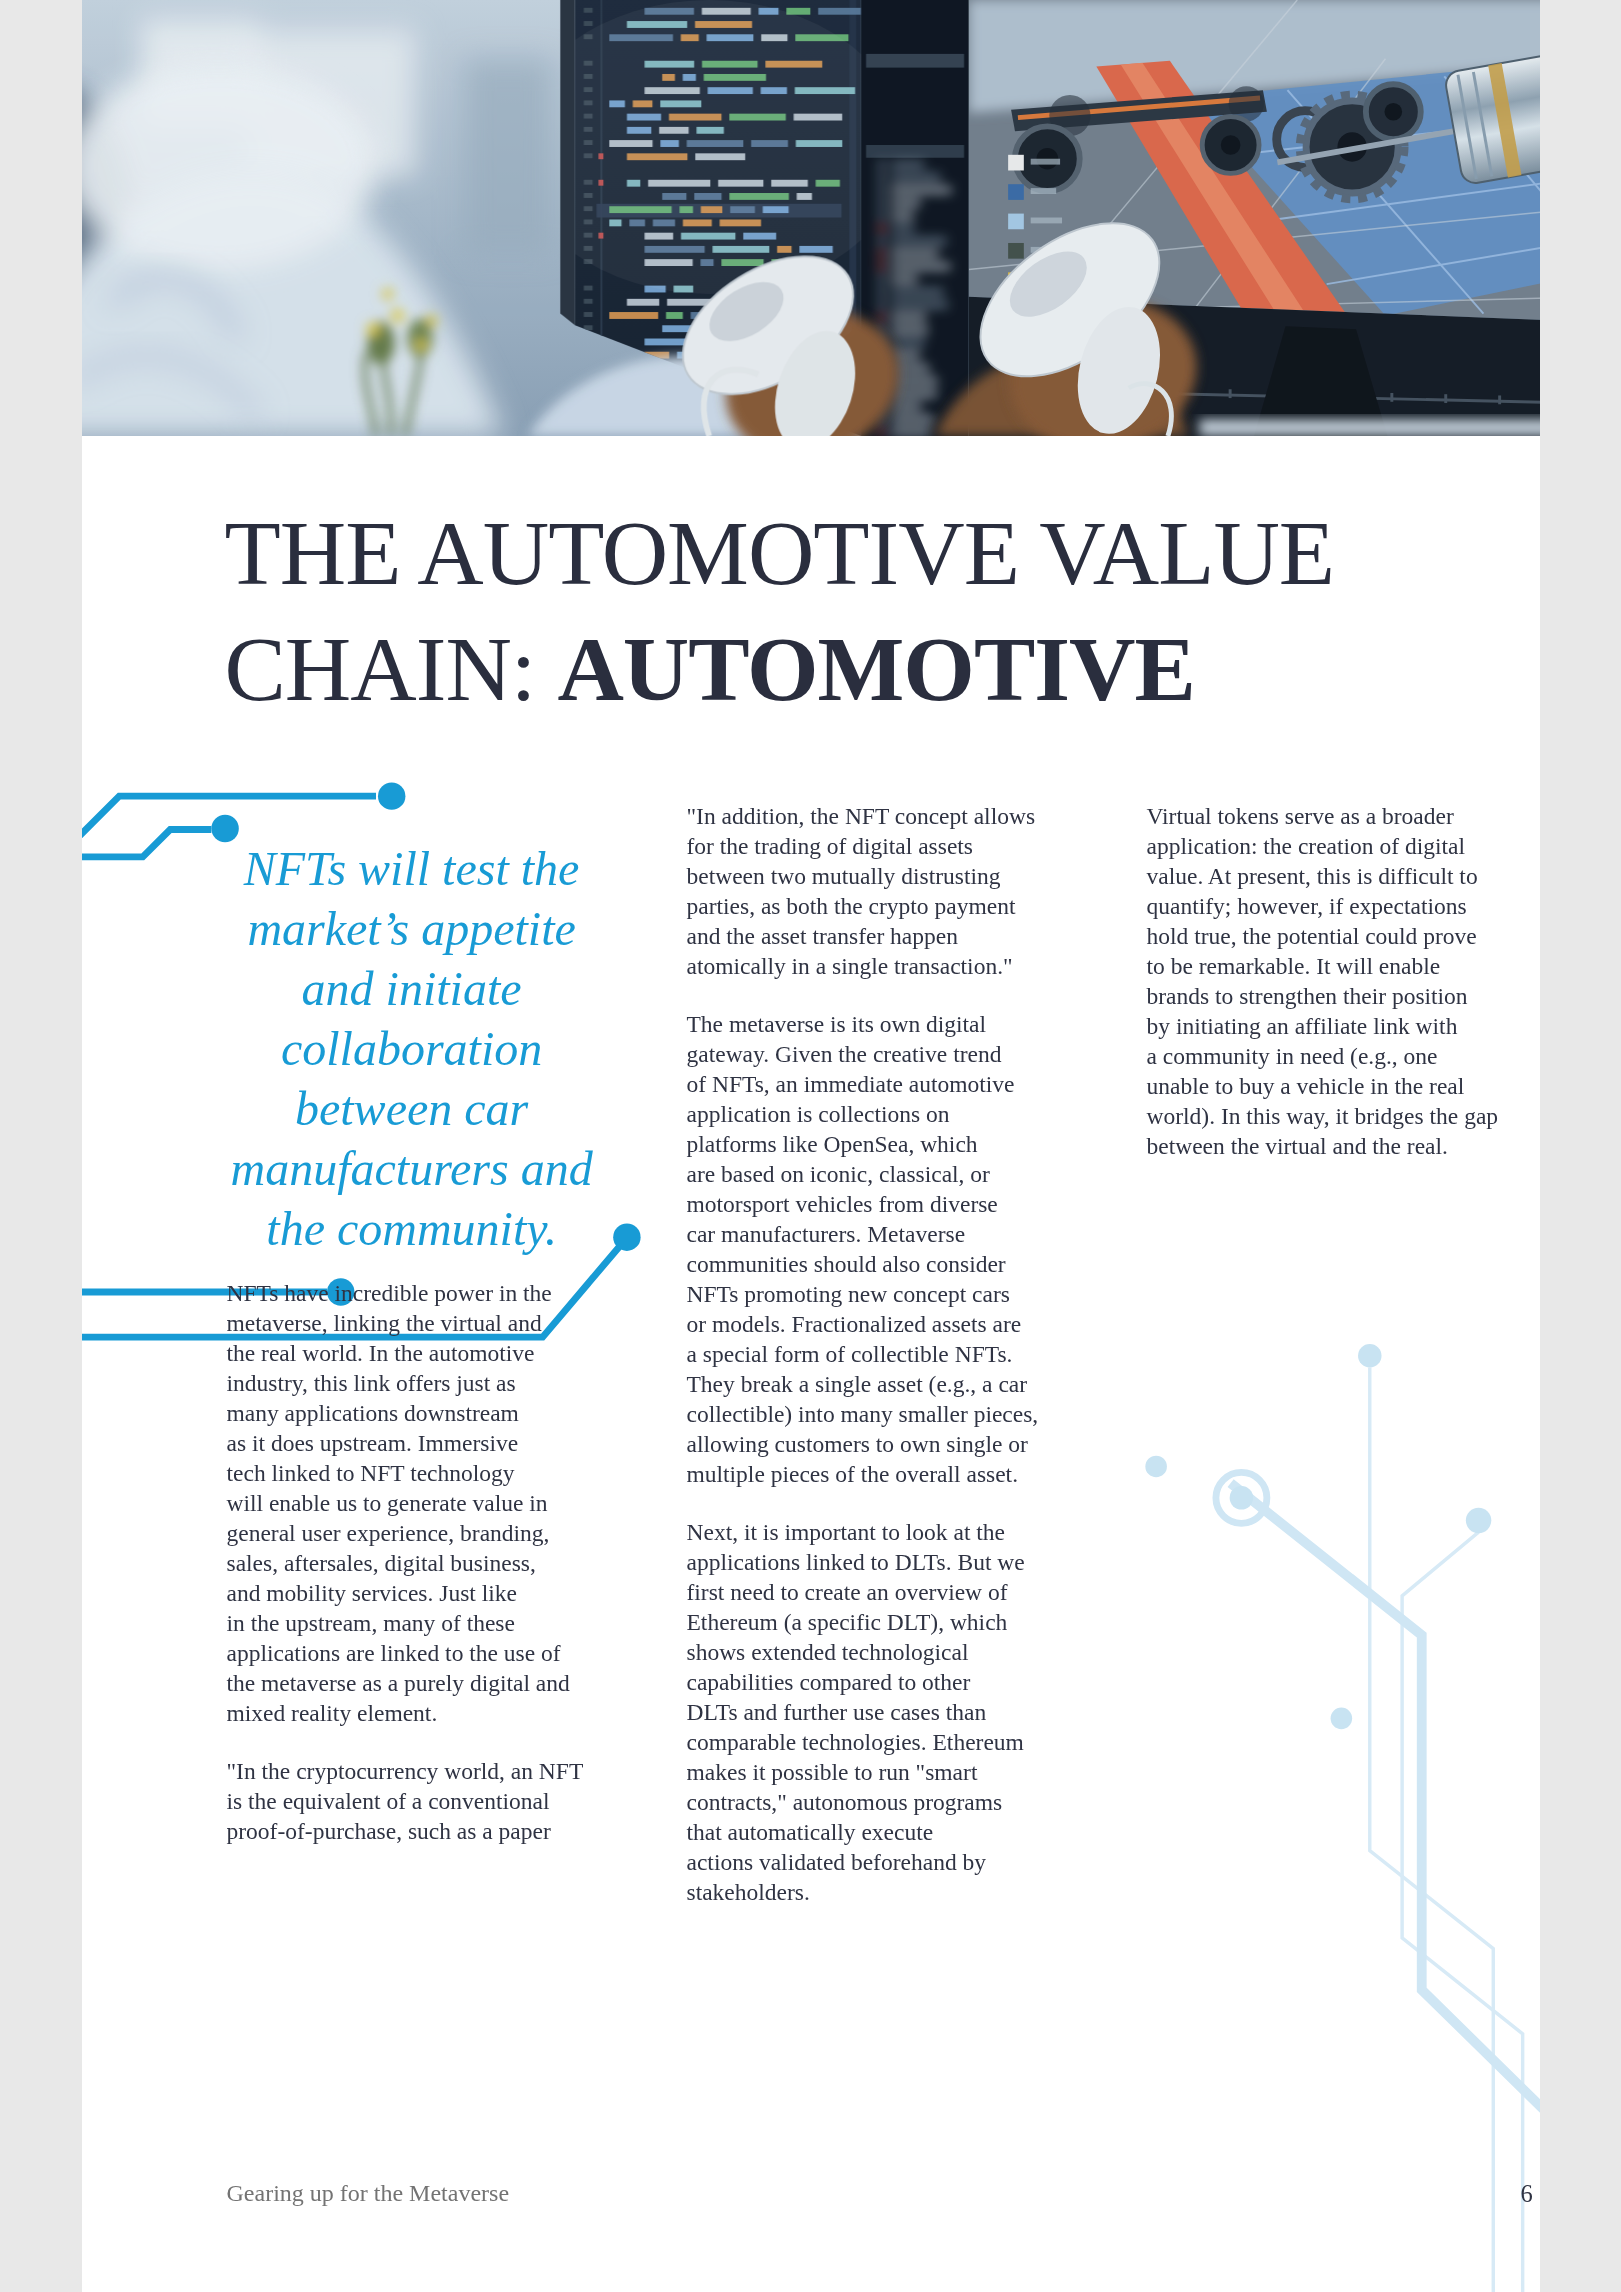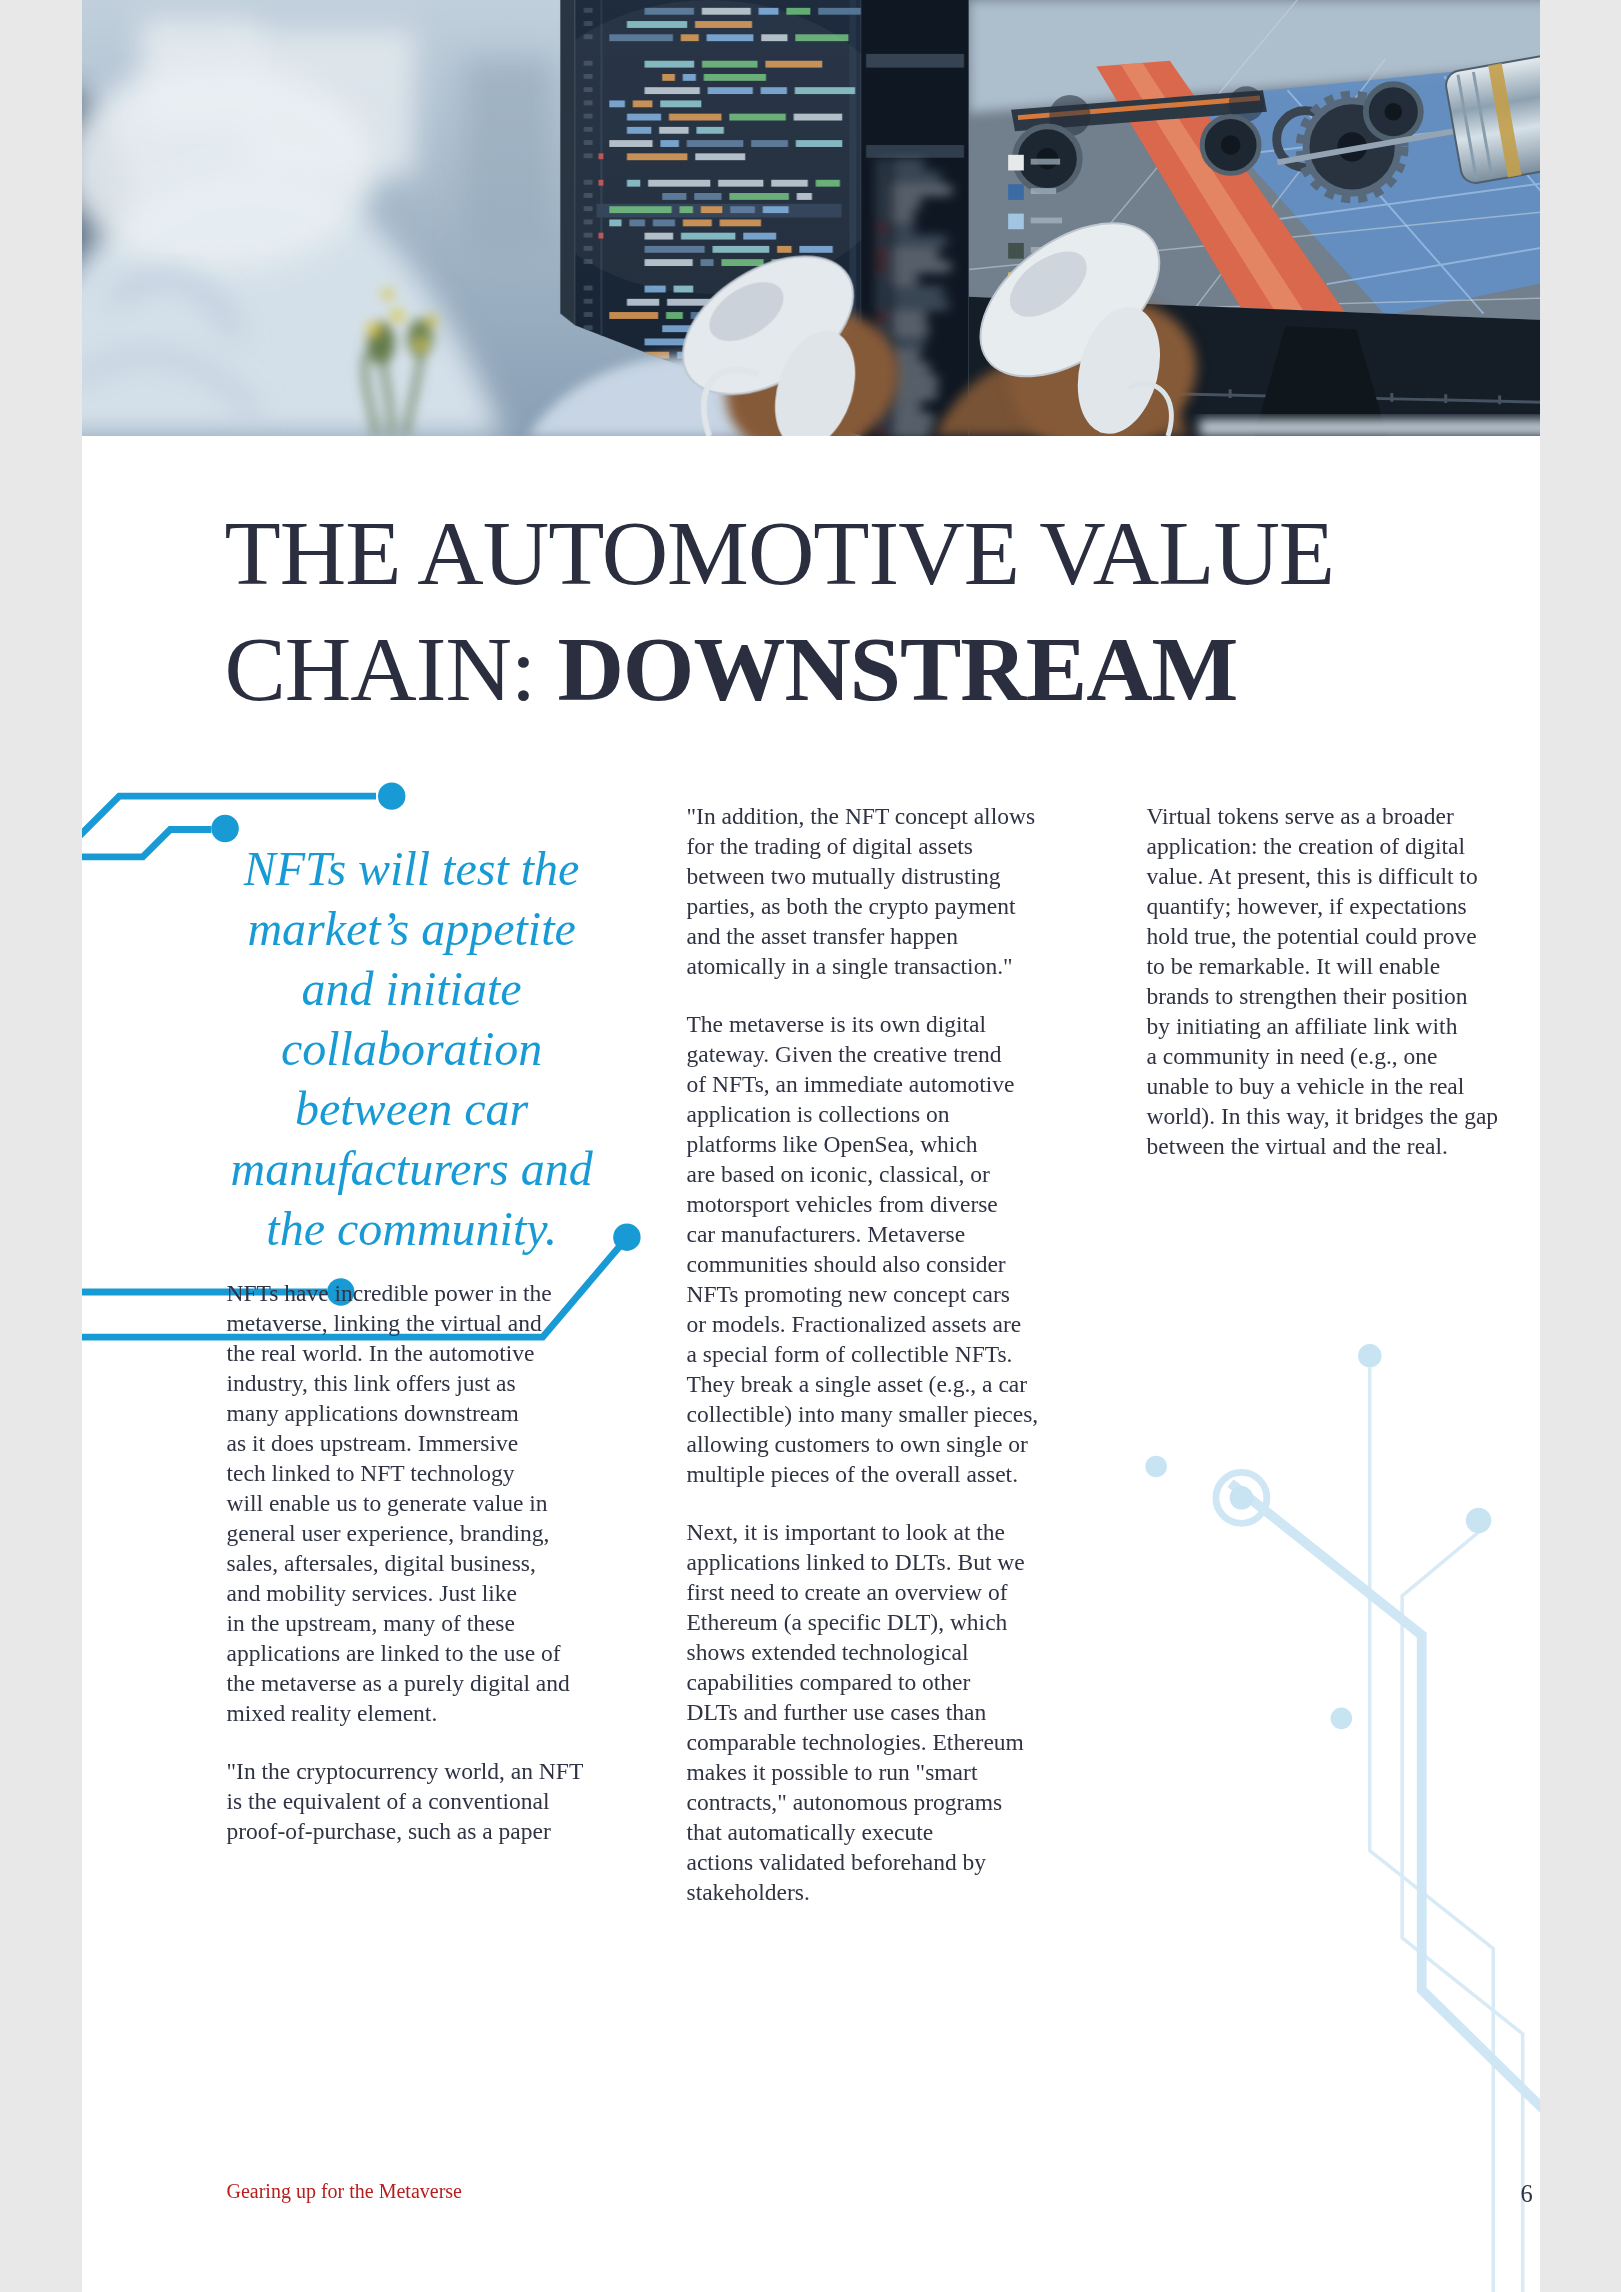--- a/index.html
+++ b/index.html
@@ -11,21 +11,21 @@
          font-size:92px;line-height:116px;font-weight:400;color:#2a2e3e;letter-spacing:-1px;white-space:pre;}
   .title .bold{font-weight:700;}
   .quote{position:absolute;left:149px;top:839px;z-index:3;
          font-size:48px;line-height:60px;font-style:italic;font-weight:400;
          color:#189bd5;white-space:pre;text-align:center;}
   .col{position:absolute;z-index:3;font-size:23.5px;line-height:30px;color:#2f3343;}
   .col p{margin:0 0 28px 0;white-space:pre;}
   #col1{left:145px;top:1278px;}
   #col2{left:605px;top:801px;}
   #col3{left:1065px;top:801px;}
-  .footer-title{position:absolute;left:145px;top:2180px;z-index:3;font-size:20px;color:#b91c1c;}
+  .footer-title{position:absolute;left:145px;top:2180px;z-index:3;font-size:24px;color:#737373;}
   .page-number{position:absolute;left:1439px;top:2180px;z-index:3;font-size:24.5px;color:#2f3343;}
 </style>
 </head>
 <body>
 
 <div class="page">
 
   <svg class="photo" viewBox="0 0 1654 445" preserveAspectRatio="none" aria-label="engineer-with-vr-controllers-before-code-and-3d-car-model-monitors">
     <defs>
       <linearGradient id="bgGrad" x1="0" y1="0" x2="0" y2="1">
@@ -539,21 +539,21 @@
         <circle cx="1314" cy="1383" r="12"></circle>
         <circle cx="1096" cy="1496" r="11"></circle>
         <circle cx="1425" cy="1551" r="13"></circle>
         <circle cx="1513" cy="1699" r="14"></circle>
         <circle cx="1285" cy="1753" r="11"></circle>
         <circle cx="1587" cy="2245" r="14"></circle>
       </g>
     </g>
   </svg>
 
-  <h1 class="title"><span>THE AUTOMOTIVE VALUE</span><br><span>CHAIN: </span><span class="bold">DOWNSTREAM</span></h1>
+  <h1 class="title"><span>THE AUTOMOTIVE VALUE</span><br><span>CHAIN: </span><span class="bold">AUTOMOTIVE</span></h1>
 
   <div class="quote">NFTs will test the
 market’s appetite
 and initiate
 collaboration
 between car
 manufacturers and
 the community.</div>
 
   <div class="col" id="col1">

